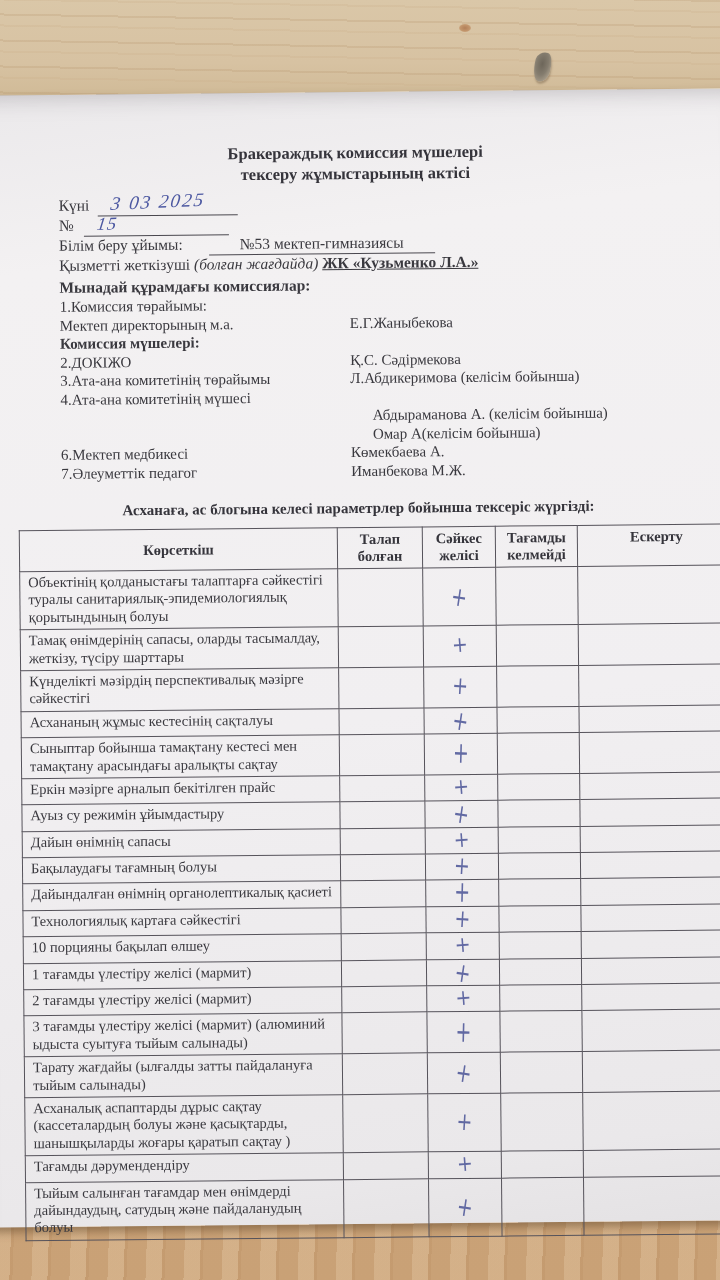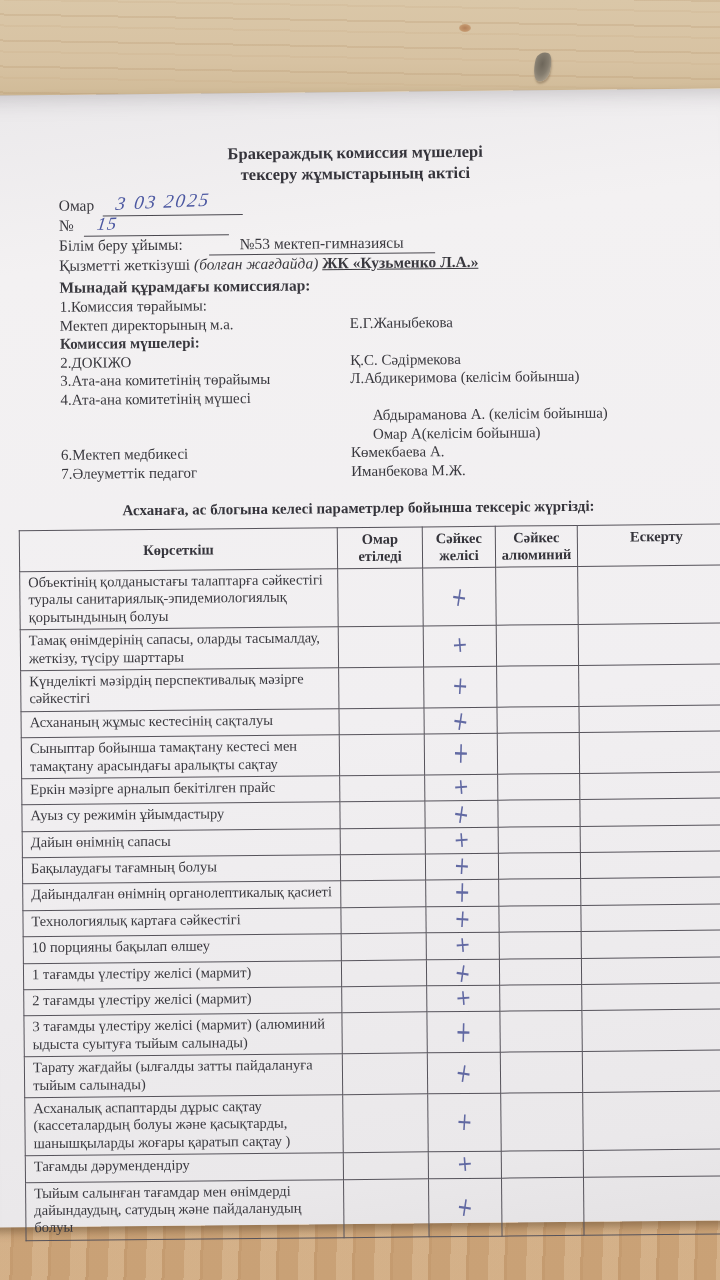--- a/index.html
+++ b/index.html
@@ -97,21 +97,21 @@
 <div class="sheet">
   <div class="doc">
 
     <div class="doc-title">
       <div>Бракераждық комиссия мүшелері</div>
       <div>тексеру жұмыстарының актісі</div>
     </div>
 
     <div class="fields">
       <div class="fline">
-        <span>Омар</span><span class="uline u-date"><span class="hand">3 03 2025</span></span>
+        <span>Күні</span><span class="uline u-date"><span class="hand">3 03 2025</span></span>
       </div>
       <div class="fline">
         <span>№</span><span class="uline u-num"><span class="hand hand-num">15</span></span>
       </div>
       <div class="fline">
         <span>Білім беру ұйымы:</span><span class="uline u-org">№53 мектеп-гимназиясы</span>
       </div>
       <div class="fline">
         <span>Қызметті жеткізуші</span>
         <span class="prov-note">(болған жағдайда)</span>
@@ -179,23 +179,23 @@
       <colgroup>
         <col style="width:318px">
           <col style="width:85px">
           <col style="width:73px">
           <col style="width:82px">
           <col style="width:158px">
       </colgroup>
       <thead>
         <tr>
           <th class="c0">Көрсеткіш</th>
-          <th>Омар етіледі</th>
+          <th>Талап болған</th>
           <th>Сәйкес желісі</th>
-          <th>Сәйкес алюминий</th>
+          <th>Тағамды келмейді</th>
           <th>Ескерту</th>
         </tr>
       </thead>
       <tbody>
   <tr>
     <td class="c-label"><span>Объектінің қолданыстағы талаптарға сәйкестігі туралы санитариялық-эпидемиологиялық қорытындының болуы</span></td>
     <td class="c-req"><span></span></td>
     <td class="c-match"><span class="chk">+</span></td>
     <td class="c-mis"><span></span></td>
     <td class="c-note"><span></span></td>

